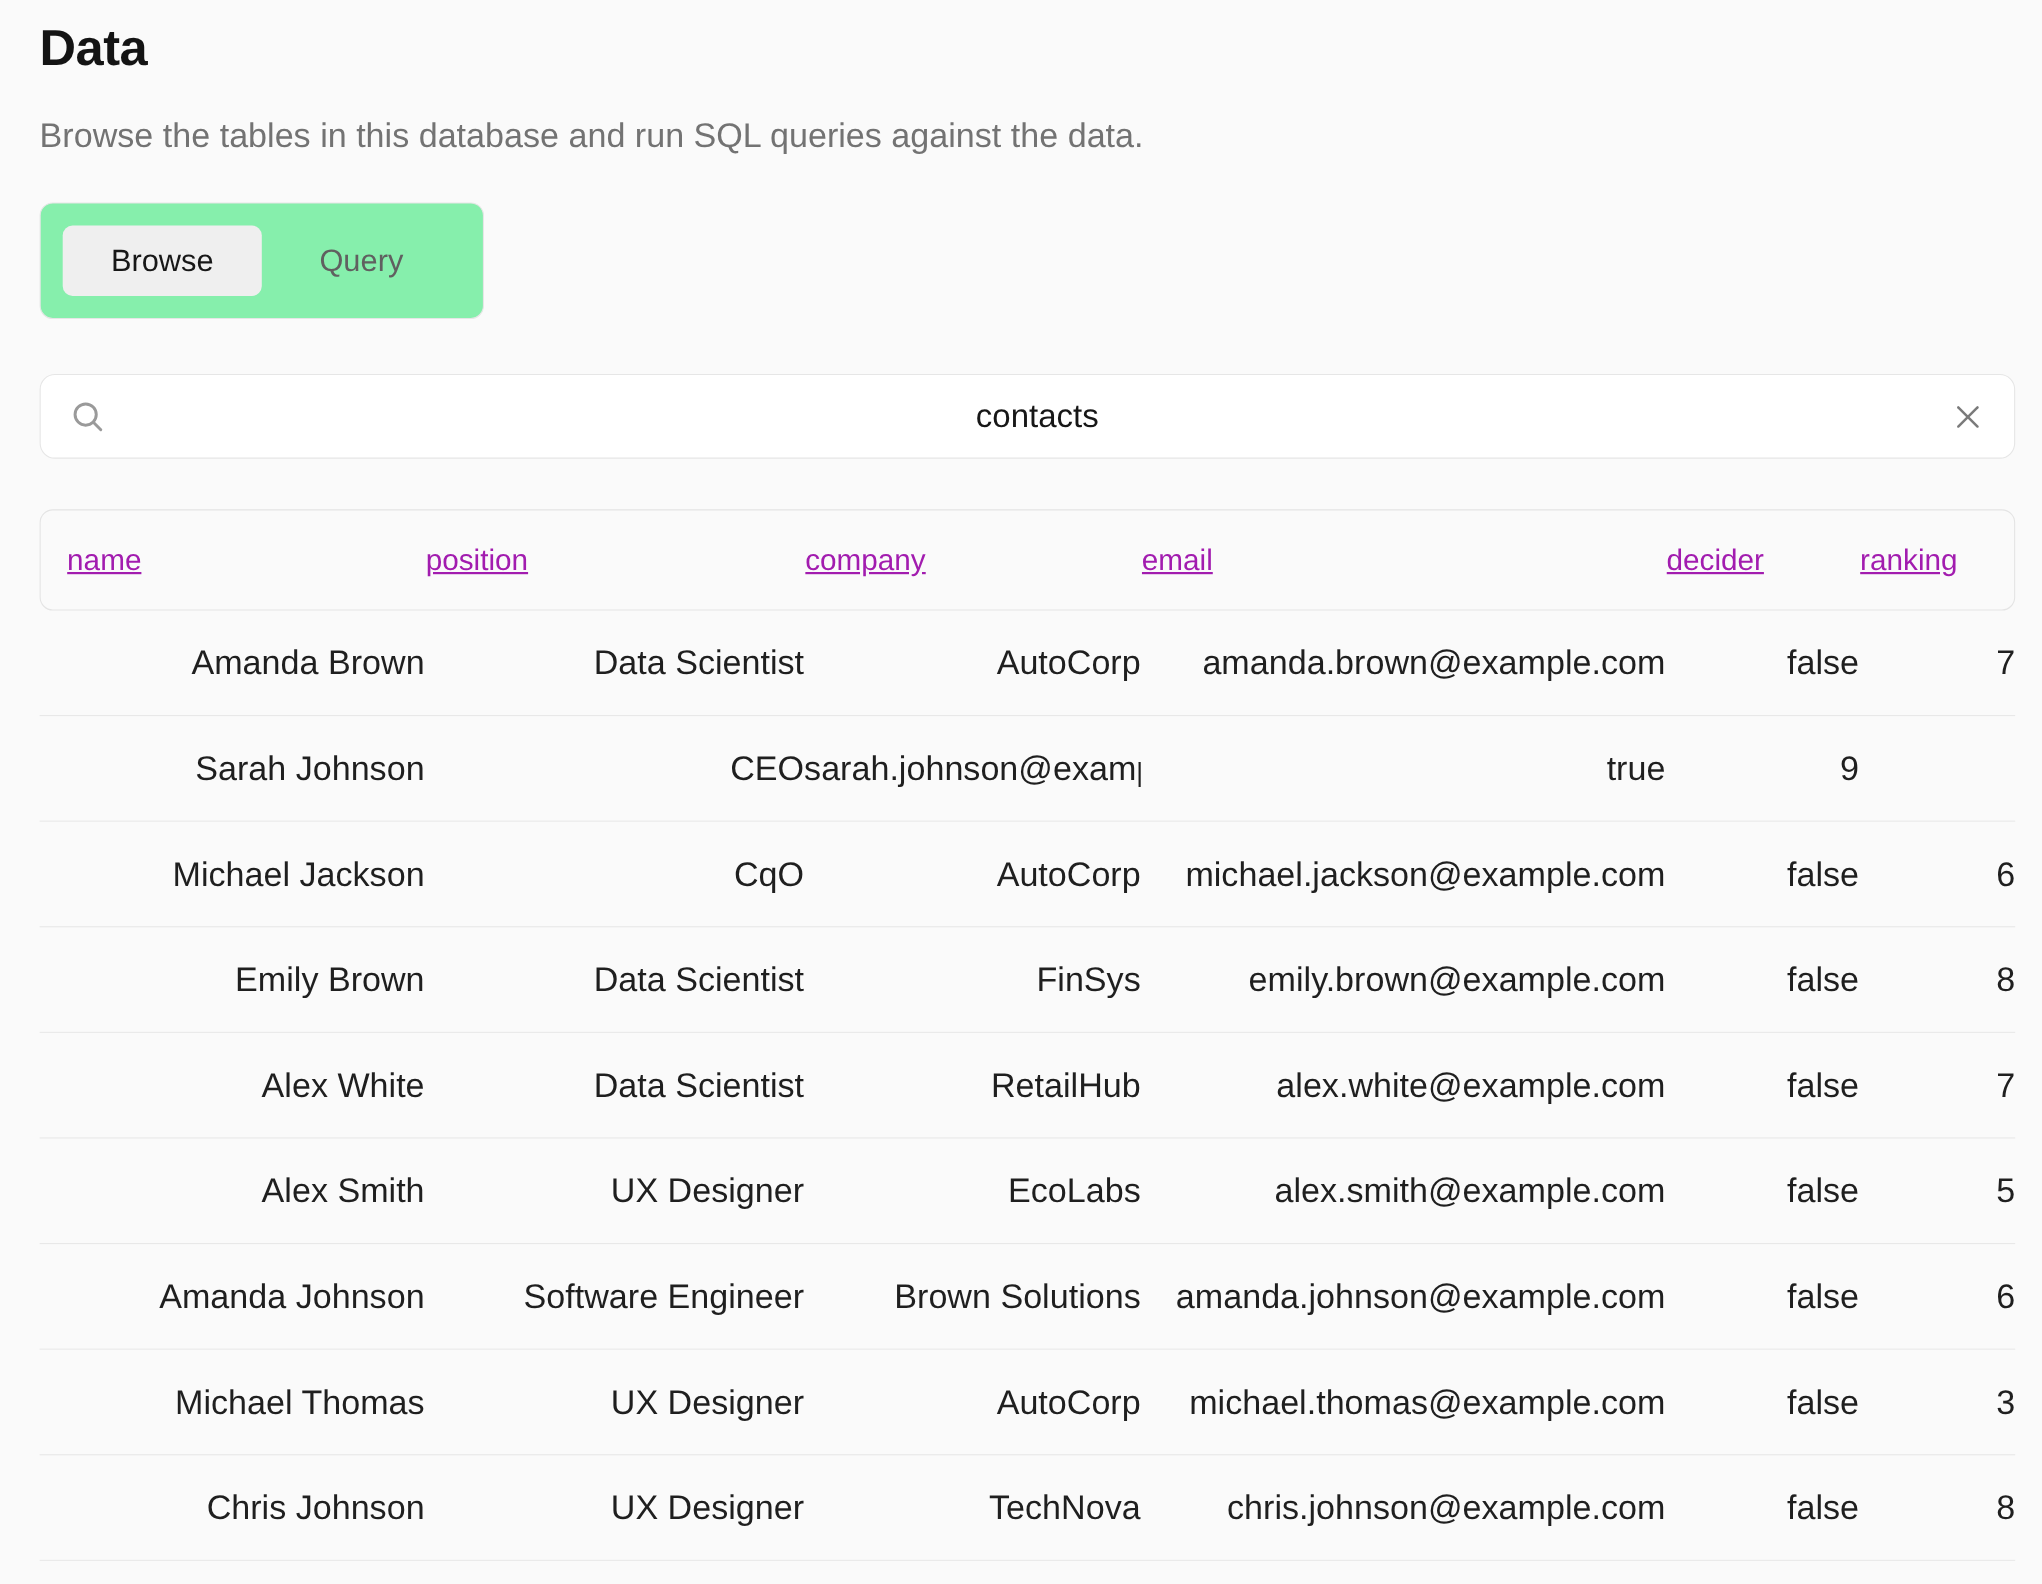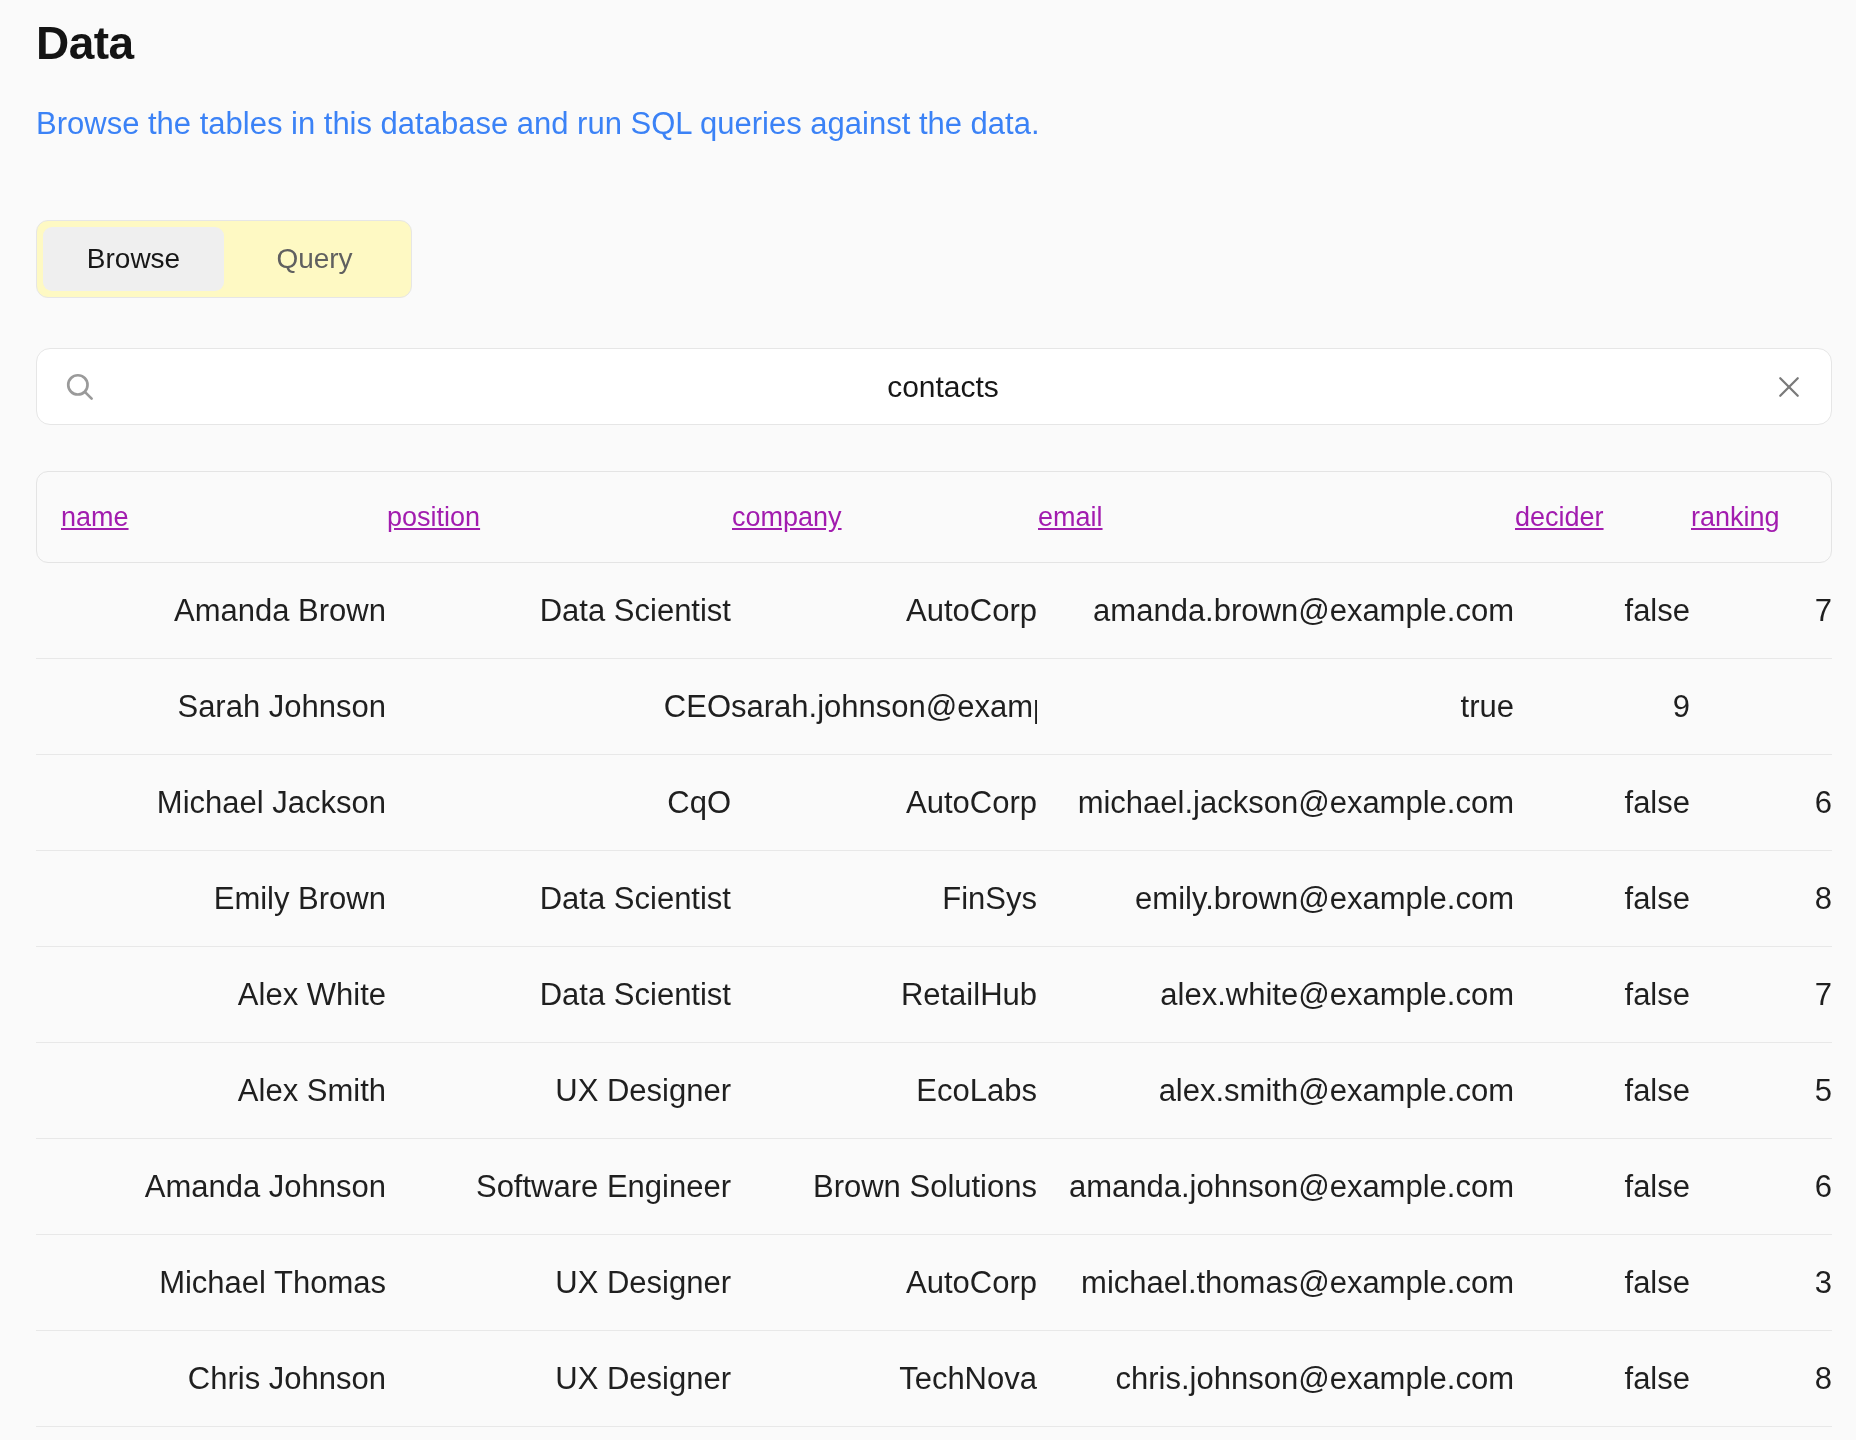--- a/index.html
+++ b/index.html
@@ -22,30 +22,30 @@
     font-size: 46px;
     line-height: 1.3;
     font-weight: 700;
     color: #141414;
     letter-spacing: -0.5px;
   }
   p.subtitle {
     margin: 30px 0 0 0;
     font-size: 31px;
     line-height: 1.3;
-    color: #3b82f6;
+    color: #737373;
   }
   
   .tabgroup {
-    margin-top: 76px;
+    margin-top: 40px;
     display: inline-flex;
-    background: #fef9c3;
+    background: #86efac;
     border: 1.5px solid #e6e6e6;
     border-radius: 12px;
-    padding: 6px;
+    padding: 20px;
   }
   .tab {
     width: 181px;
     height: 64px;
     border: none;
     background: transparent;
     border-radius: 9px;
     font-family: inherit;
     font-size: 28px;
     color: #606060;

